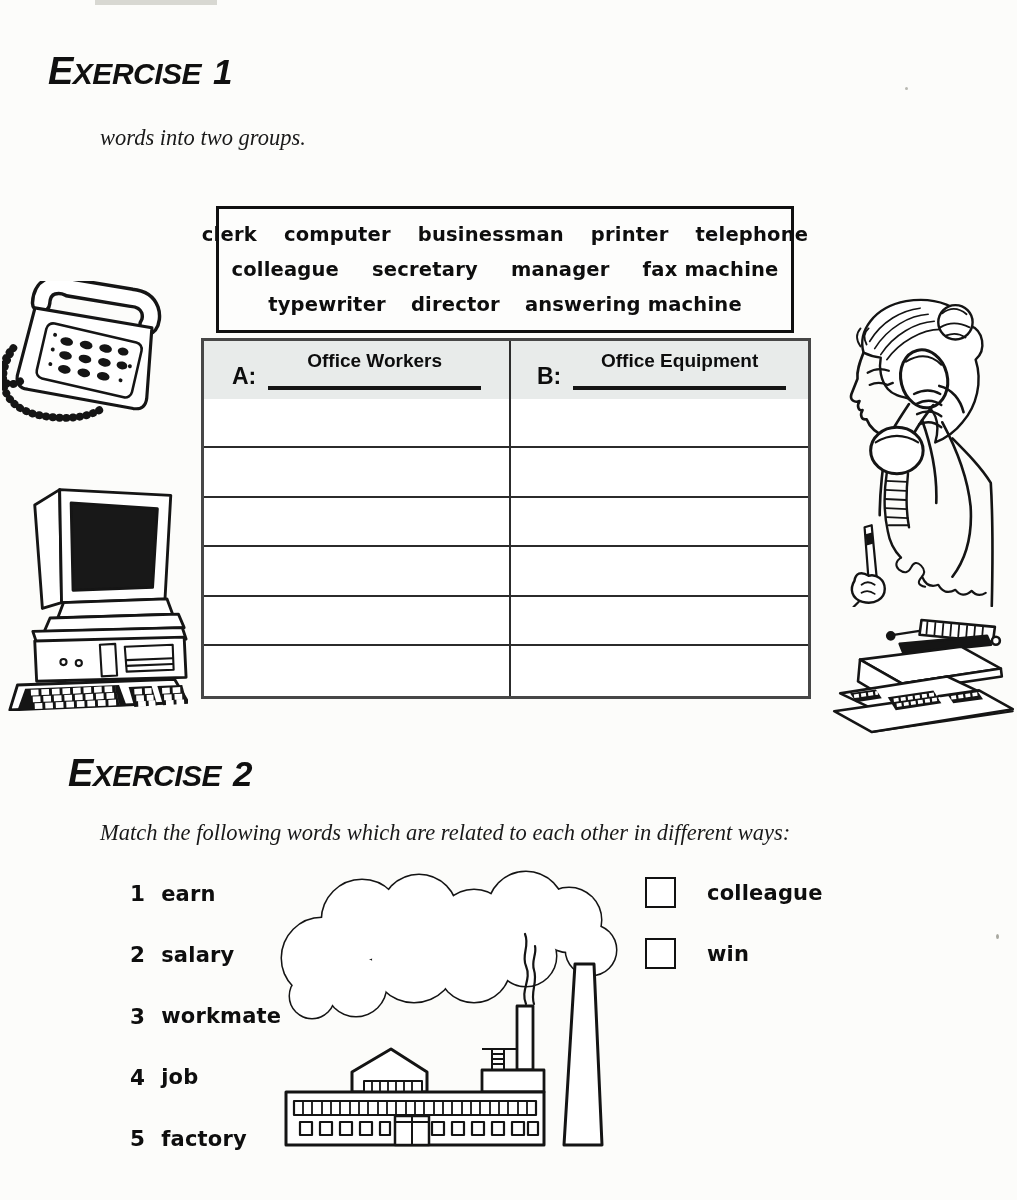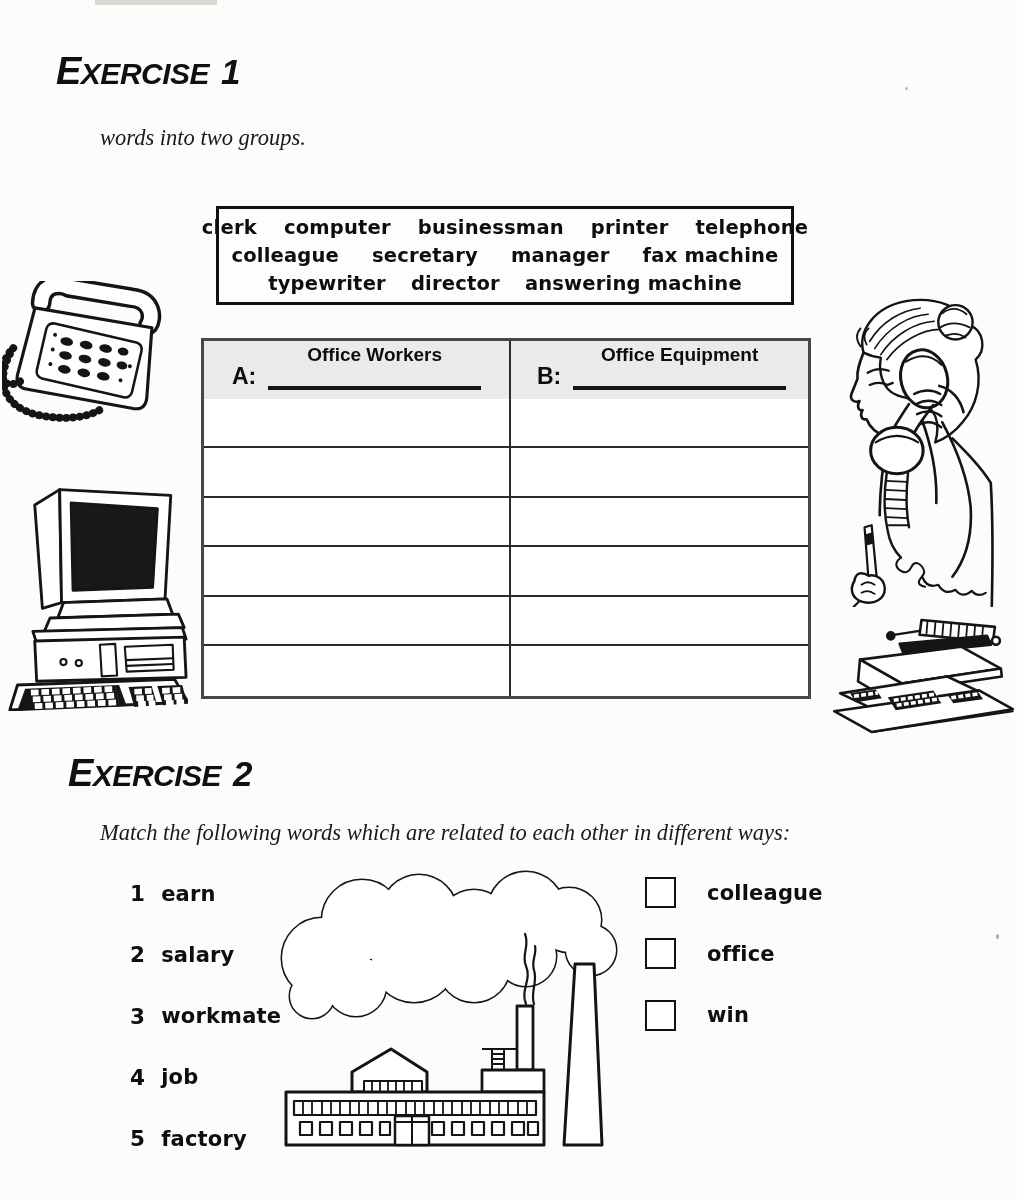--- a/index.html
+++ b/index.html
@@ -23,38 +23,38 @@
     font-family: "Liberation Sans", sans-serif;
     font-style: italic;
     font-weight: 900;
     letter-spacing: -0.5px;
     color: #101010;
     white-space: nowrap;
   }
   .ex-heading .hfirst { font-size: 38px; }
   .ex-heading .hrest  { font-size: 30px; }
   .ex-heading .hnum   { font-size: 35px; margin-left: 12px; }
-  #ex1-heading { left:56px; top:50px; }
+  #ex1-heading { left:48px; top:50px; }
   #ex2-heading { left:68px; top:752px; }
 
   
   .instruction {
     font-family: "Liberation Serif", serif;
     font-style: italic;
     font-size: 22.5px;
     line-height: 1.45;
     color: #191919;
     white-space: nowrap;
   }
   #ex1-instruction { left:100px; top:122px; }
   #ex2-instruction { left:100px; top:817px;text-align:right; }
 
   
   #word-box {
-    left:216px; top:206px; width:578px; height:99px;
+    left:216px; top:206px; width:578px; height:127px;
     border: 3.5px solid #101010;
     background: #fdfdfc;
     display: flex; flex-direction: column; justify-content: space-evenly;
     padding: 2px 0;
   }
   .wb-line {
     display:flex; justify-content:center; align-items:center;
     column-gap: 27px;
     font-weight: 700; font-size: 19.5px; letter-spacing: 0.2px; color:#0e0e0e;
   }
@@ -79,21 +79,21 @@
   .ab-prefix {
     font-family: "Liberation Sans", sans-serif;
     font-weight: 700; font-size: 23px; color:#0d0d0d;
   }
   .blank-label {
     flex: 1; max-width: 220px;
     border-bottom: 4px solid #151515;
     text-align: center;
     font-family: "Liberation Sans", sans-serif;
     font-weight: 700; font-size: 19px; color:#0d0d0d;
-    padding-bottom: 20px;
+    padding-bottom: 14px;
   }
   .t-vline {
     position:absolute; top:0; bottom:0; left:50.5%; width:2px; background:#2c2c2c;
   }
   .t-body { position: relative; }
   .t-row { height: 49.4px; border-bottom: 2px solid #2b2b2b; display:flex; }
   .t-row:last-child { border-bottom: none; }
   .t-row .cell { flex: 1; }
 
   
@@ -417,19 +417,15 @@
 </svg>
 </div>
 
 <div class="abs" id="match-right">
   <div class="c-item">
       <span class="checkbox"></span>
       <span class="c-label">colleague</span>
     </div>
   <div class="c-item">
       <span class="checkbox"></span>
-      <span class="c-label">office</span>
-    </div>
-  <div class="c-item">
-      <span class="checkbox"></span>
       <span class="c-label">win</span>
     </div>
 </div>
 
 </body></html>

